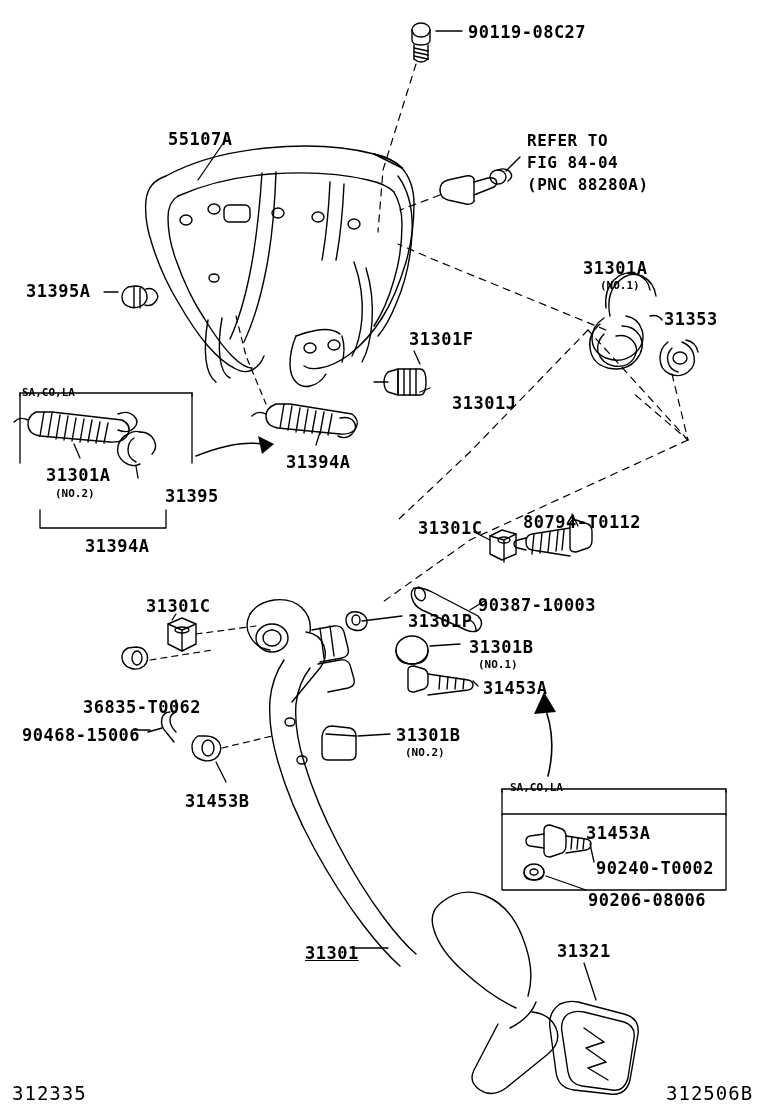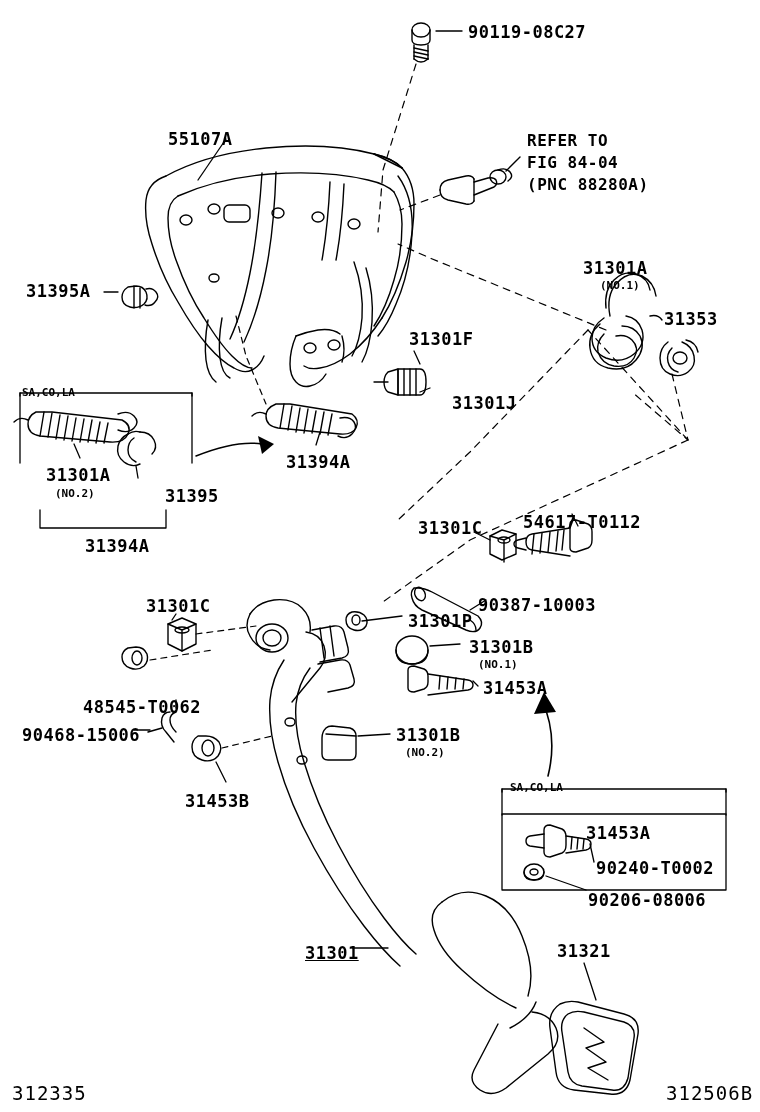--- a/index.html
+++ b/index.html
@@ -331,29 +331,29 @@
   <div class="lbl" style="left:46px; top:465px;">31301A</div>
   <div class="lbl sm" style="left:55px; top:487px;">(NO.2)</div>
   <div class="lbl" style="left:124px; top:486px;margin-left:41px;">31395</div>
   <div class="lbl" style="left:85px; top:536px;">31394A</div>
   <div class="lbl" style="left:286px; top:452px;">31394A</div>
   <div class="lbl" style="left:409px; top:329px;">31301F</div>
   <div class="lbl" style="left:432px; top:393px;margin-left:20px;">31301J</div>
   <div class="lbl" style="left:583px; top:258px;">31301A</div>
   <div class="lbl sm" style="left:600px; top:279px;">(NO.1)</div>
   <div class="lbl" style="left:664px; top:309px;">31353</div>
-  <div class="lbl" style="left:523px; top:512px;">54617-T0112</div>
+  <div class="lbl" style="left:523px; top:512px;">80794-T0112</div>
   <div class="lbl" style="left:418px; top:518px;">31301C</div>
   <div class="lbl" style="left:478px; top:595px;">90387-10003</div>
   <div class="lbl" style="left:146px; top:596px;">31301C</div>
   <div class="lbl" style="left:408px; top:611px;">31301P</div>
   <div class="lbl" style="left:469px; top:637px;">31301B</div>
   <div class="lbl sm" style="left:478px; top:658px;">(NO.1)</div>
   <div class="lbl" style="left:483px; top:678px;">31453A</div>
-  <div class="lbl" style="left:83px; top:697px;">48545-T0062</div>
+  <div class="lbl" style="left:83px; top:697px;">36835-T0062</div>
   <div class="lbl" style="left:22px; top:725px;">90468-15006</div>
   <div class="lbl" style="left:185px; top:791px;">31453B</div>
   <div class="lbl" style="left:396px; top:725px;">31301B</div>
   <div class="lbl sm" style="left:405px; top:746px;">(NO.2)</div>
   <div class="lbl sm" style="left:510px; top:781px;">SA,CO,LA</div>
   <div class="lbl" style="left:586px; top:823px;">31453A</div>
   <div class="lbl" style="left:596px; top:858px;">90240-T0002</div>
   <div class="lbl" style="left:588px; top:890px;">90206-08006</div>
   <div class="lbl" style="left:305px; top:943px;text-decoration:underline;">31301</div>
   <div class="lbl" style="left:557px; top:941px;">31321</div>

